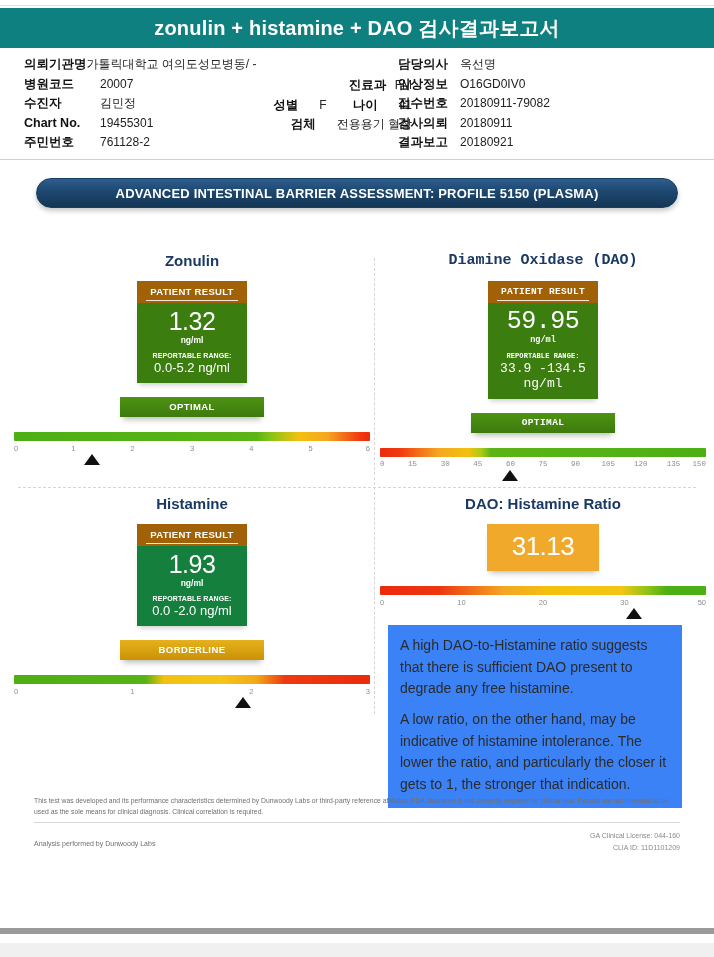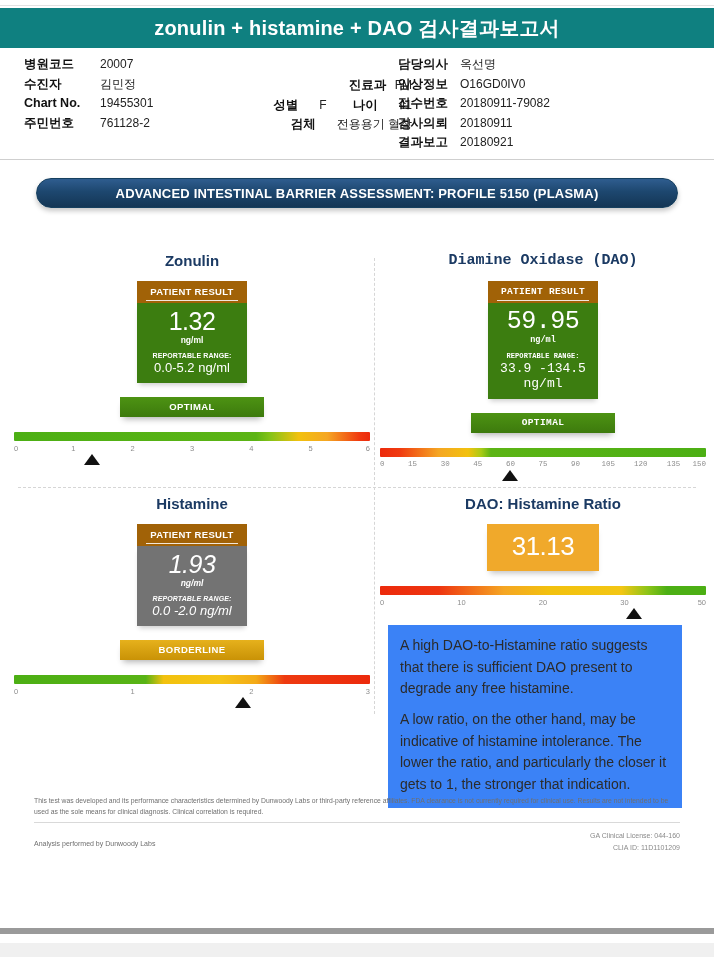--- a/index.html
+++ b/index.html
@@ -117,21 +117,21 @@
     position: absolute; left: 9px; right: 9px; bottom: 2px;
     height: 1.5px; background: rgba(255,255,255,.85);
   }
   .card-bd {
     text-align: center;
     padding: 6px 4px 8px 4px;
     color: #fff;
     box-shadow: 0 4px 5px -2px rgba(0,0,0,.20);
   }
   .card-bd.green  { background: #3c7d10; }
-  .card-bd.orange { background: #737373; font-style: italic; }
+  .card-bd.orange { background: #15803d; }
   .big-num {
     font-size: 25px; font-weight: 300; line-height: 1.02; letter-spacing: -.5px;
   }
   .unit { font-size: 8.5px; font-weight: bold; margin-top: 0px; }
   .rr-lbl { font-size: 7px; font-weight: bold; margin-top: 7px; letter-spacing: .1px; }
   .rr-val { font-size: 13px; margin-top: 1px; }
 
   
   .status {
     width: 144px; margin: 14px auto 0 auto;
@@ -216,20 +216,26 @@
 
   <div class="top-strip"></div>
 
   <div class="title-bar">
     <h1>zonulin + histamine + DAO 검사결과보고서</h1>
   </div>
 
   <div class="info-wrap">
 
     <div class="col-a">
+      <div class="info-row">
+        <span class="lbl">의뢰기관명</span>
+        <span class="val">가톨릭대학교 여의도성모병동</span>
+        <span class="inline-gap"></span>
+        <span class="val">/ -</span>
+      </div>
       <div class="info-row">
         <span class="lbl">병원코드</span>
         <span class="val">20007</span>
       </div>
       <div class="info-row">
         <span class="lbl">수진자</span>
         <span class="val">김민정</span>
       </div>
       <div class="info-row">
         <span class="lbl">Chart No.</span>

